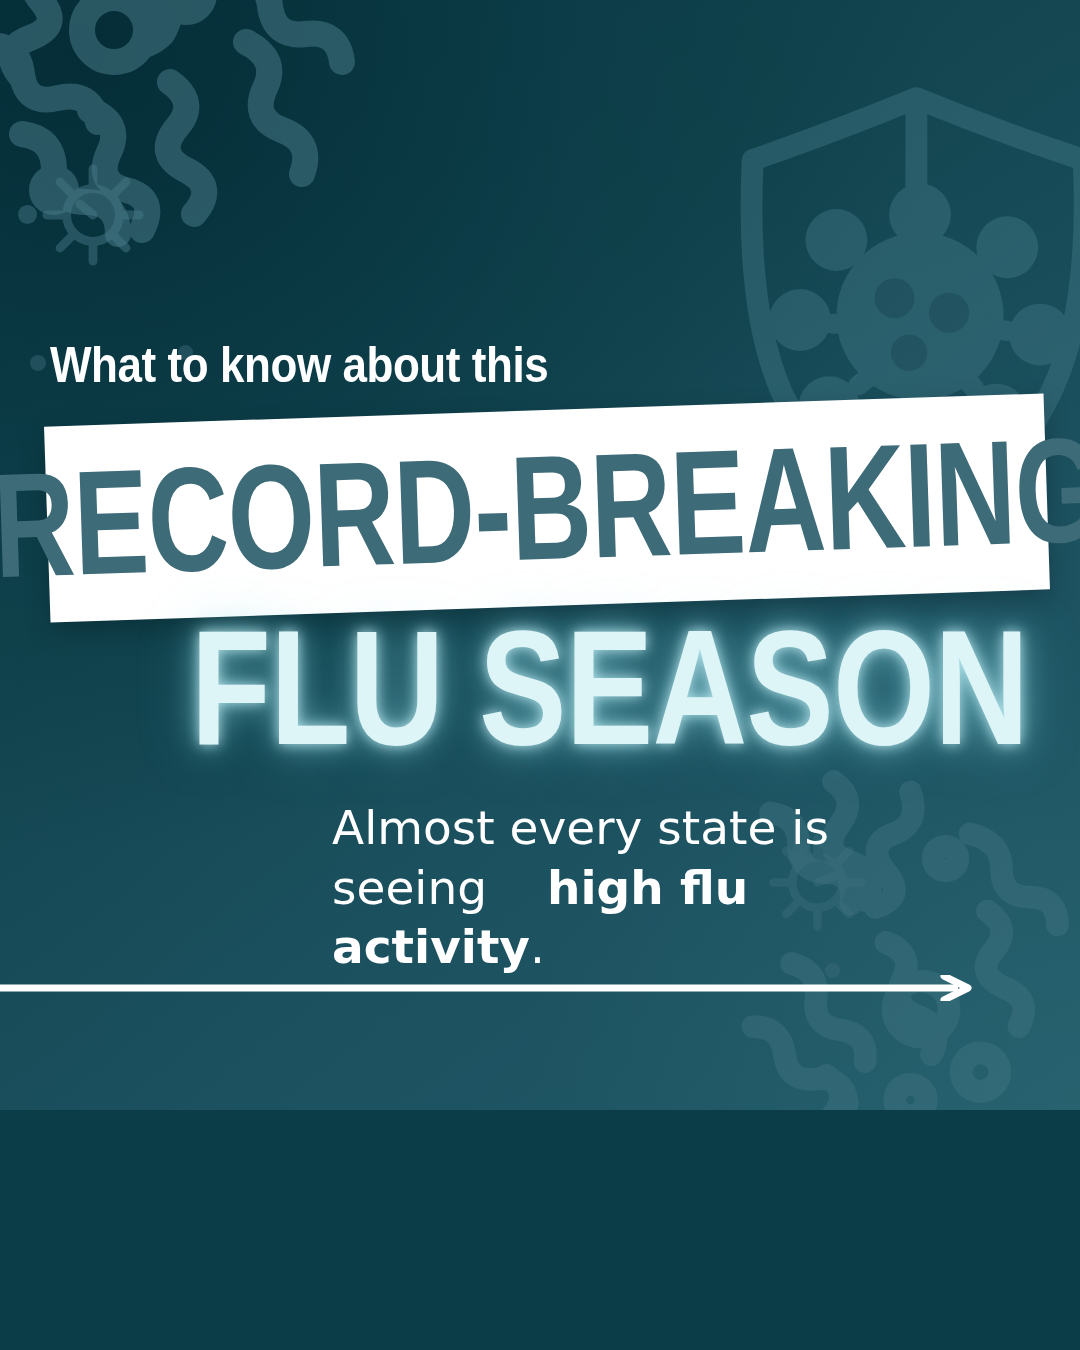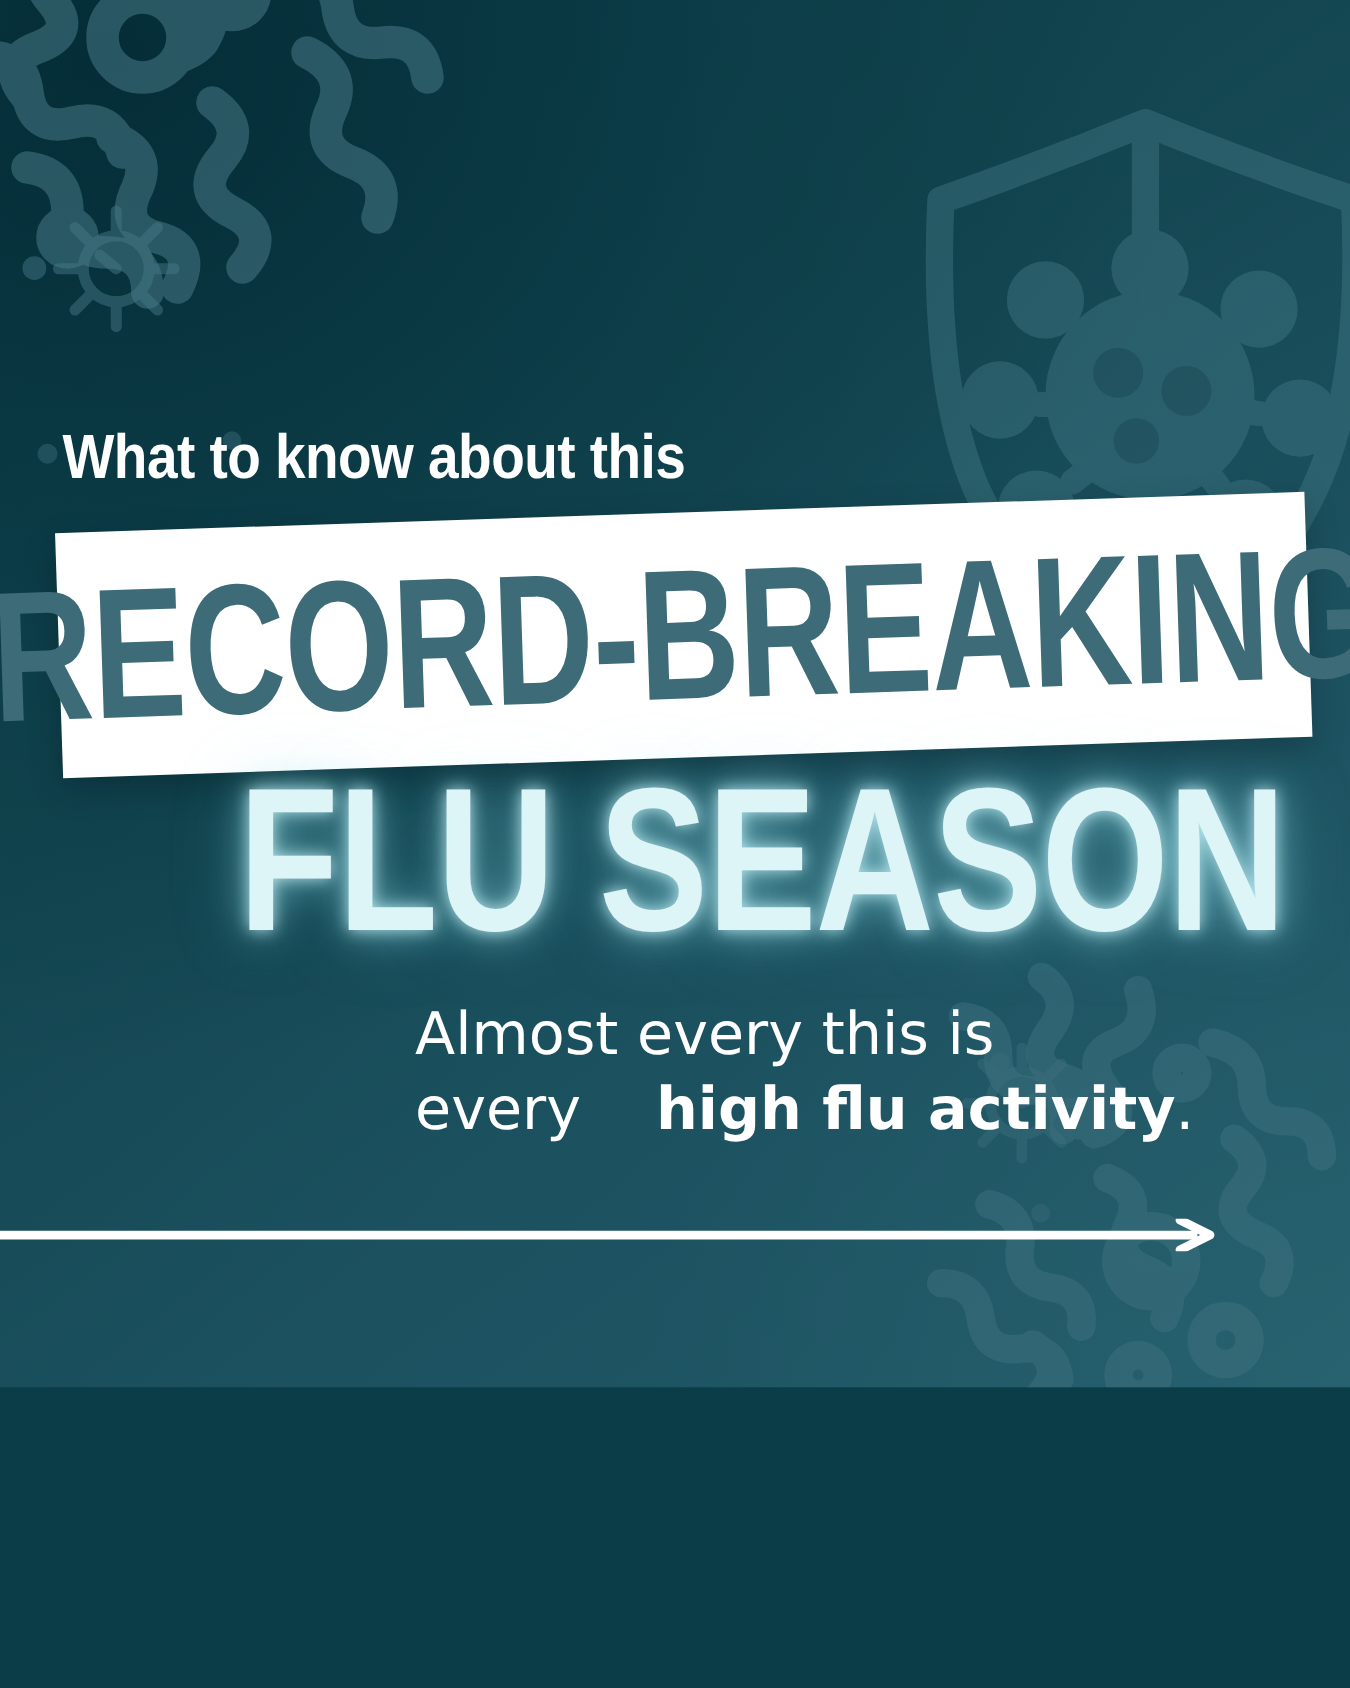--- a/index.html
+++ b/index.html
@@ -222,22 +222,22 @@
 
   <div id="eyebrow">What to know about this</div>
 
   <div id="headline-band">
     <div id="headline-text">RECORD-BREAKING</div>
   </div>
 
   <div id="flu-season">FLU SEASON</div>
 
   <div id="subtitle">
-    <span>Almost every this is</span><br>
-    <span>every </span><span class="strong">high flu activity</span><span>.</span>
+    <span>Almost every state is</span><br>
+    <span>seeing </span><span class="strong">high flu activity</span><span>.</span>
   </div>
 
   <svg id="arrow" viewBox="0 0 975 26">
     <path d="M0 13 H958" stroke="#ffffff" stroke-width="7"></path>
     <path d="M944 1 L968 13 L944 25" fill="none" stroke="#ffffff" stroke-width="7" stroke-linecap="round" stroke-linejoin="round"></path>
   </svg>
 
 </div>
 
 </body></html>

